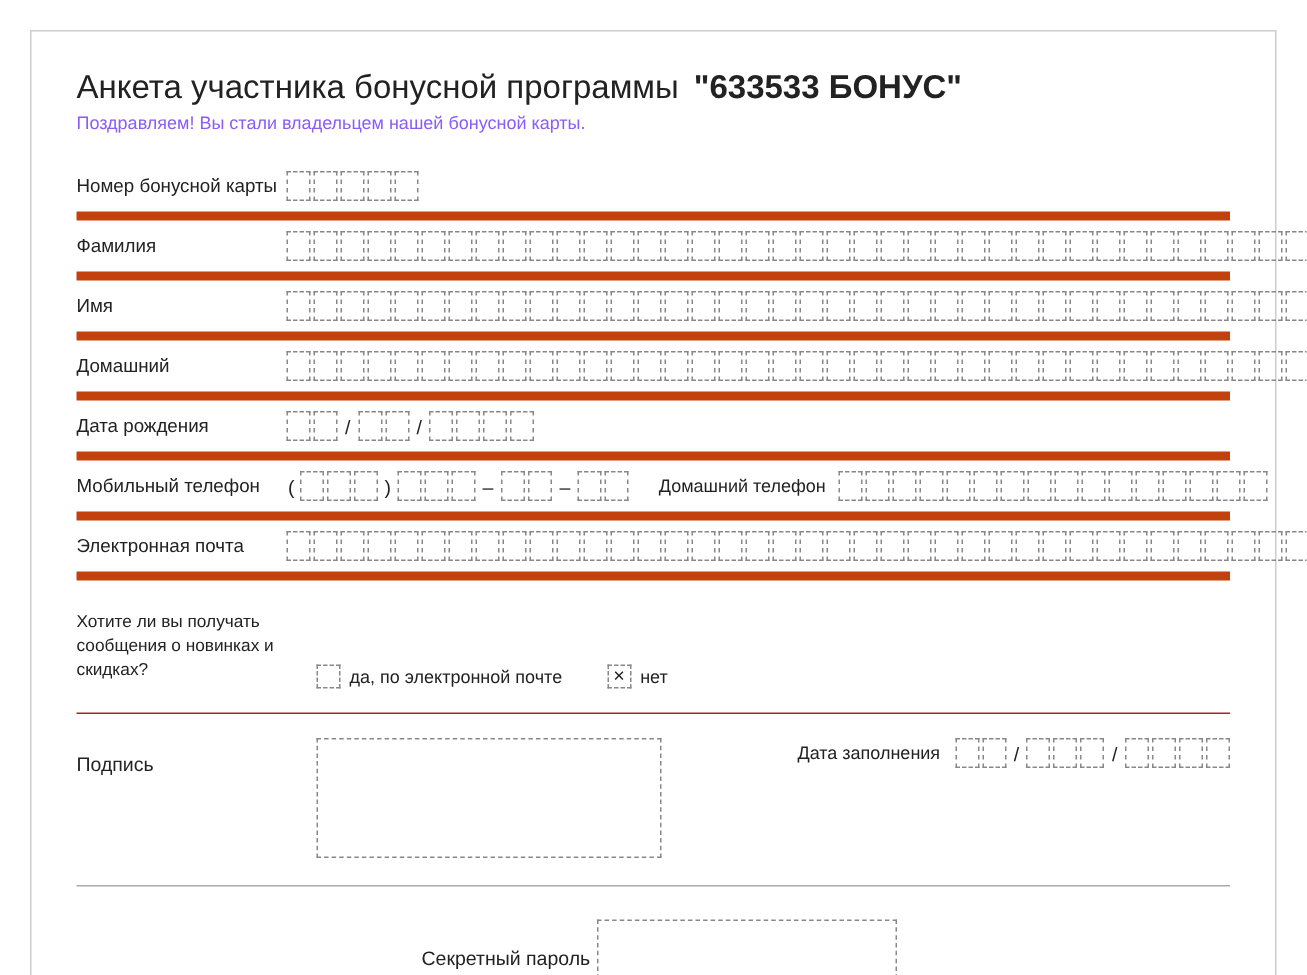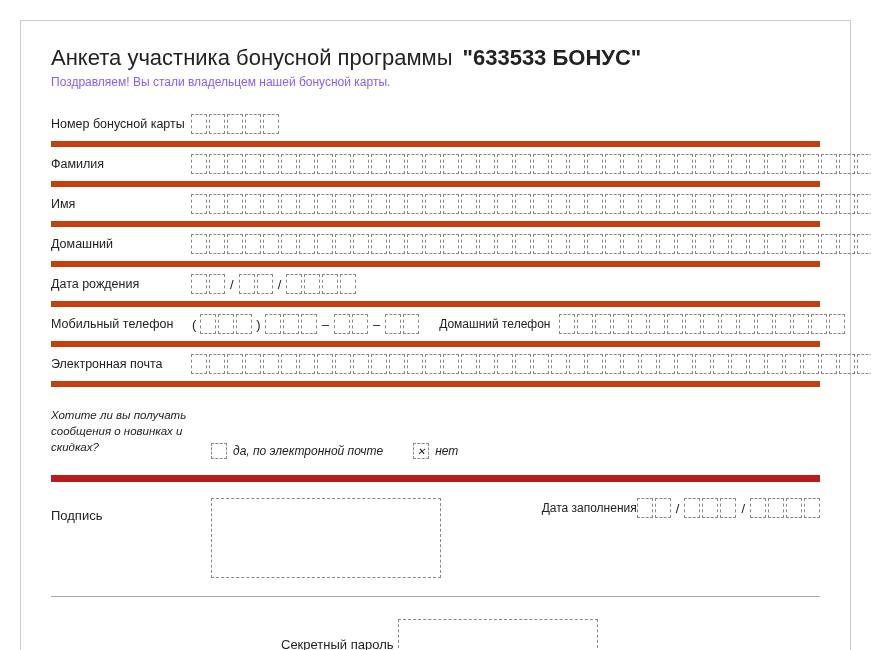--- a/index.html
+++ b/index.html
@@ -144,20 +144,21 @@
     }
     .signature-box {
       width: 230px;
       height: 80px;
       border: 1px dashed #888;
     }
     .date-fill-area {
       margin-left: auto;
       display: flex;
       align-items: center;
+      gap: 10px;
     }
     .date-fill-label {
       font-size: 12px;
       white-space: nowrap;
     }
     
     .secret-row {
       display: flex;
       align-items: center;
       justify-content: center;
@@ -180,22 +181,21 @@
       align-items: center;
       gap: 3px;
       font-size: 13px;
     }
     .paren {
       font-size: 13px;
       padding: 0 1px;
     }
     .notice-section {
       padding: 12px 0 8px 0;
-      border-bottom: 7px solid #b91c1c;
-      font-style: italic;
+      border-bottom: 1px solid #b91c1c;
     }
     .notice-label {
       font-size: 11.5px;
       line-height: 1.4;
       width: 140px;
       min-width: 140px;
       color: #222;
     }
     .notice-row {
       display: flex;

